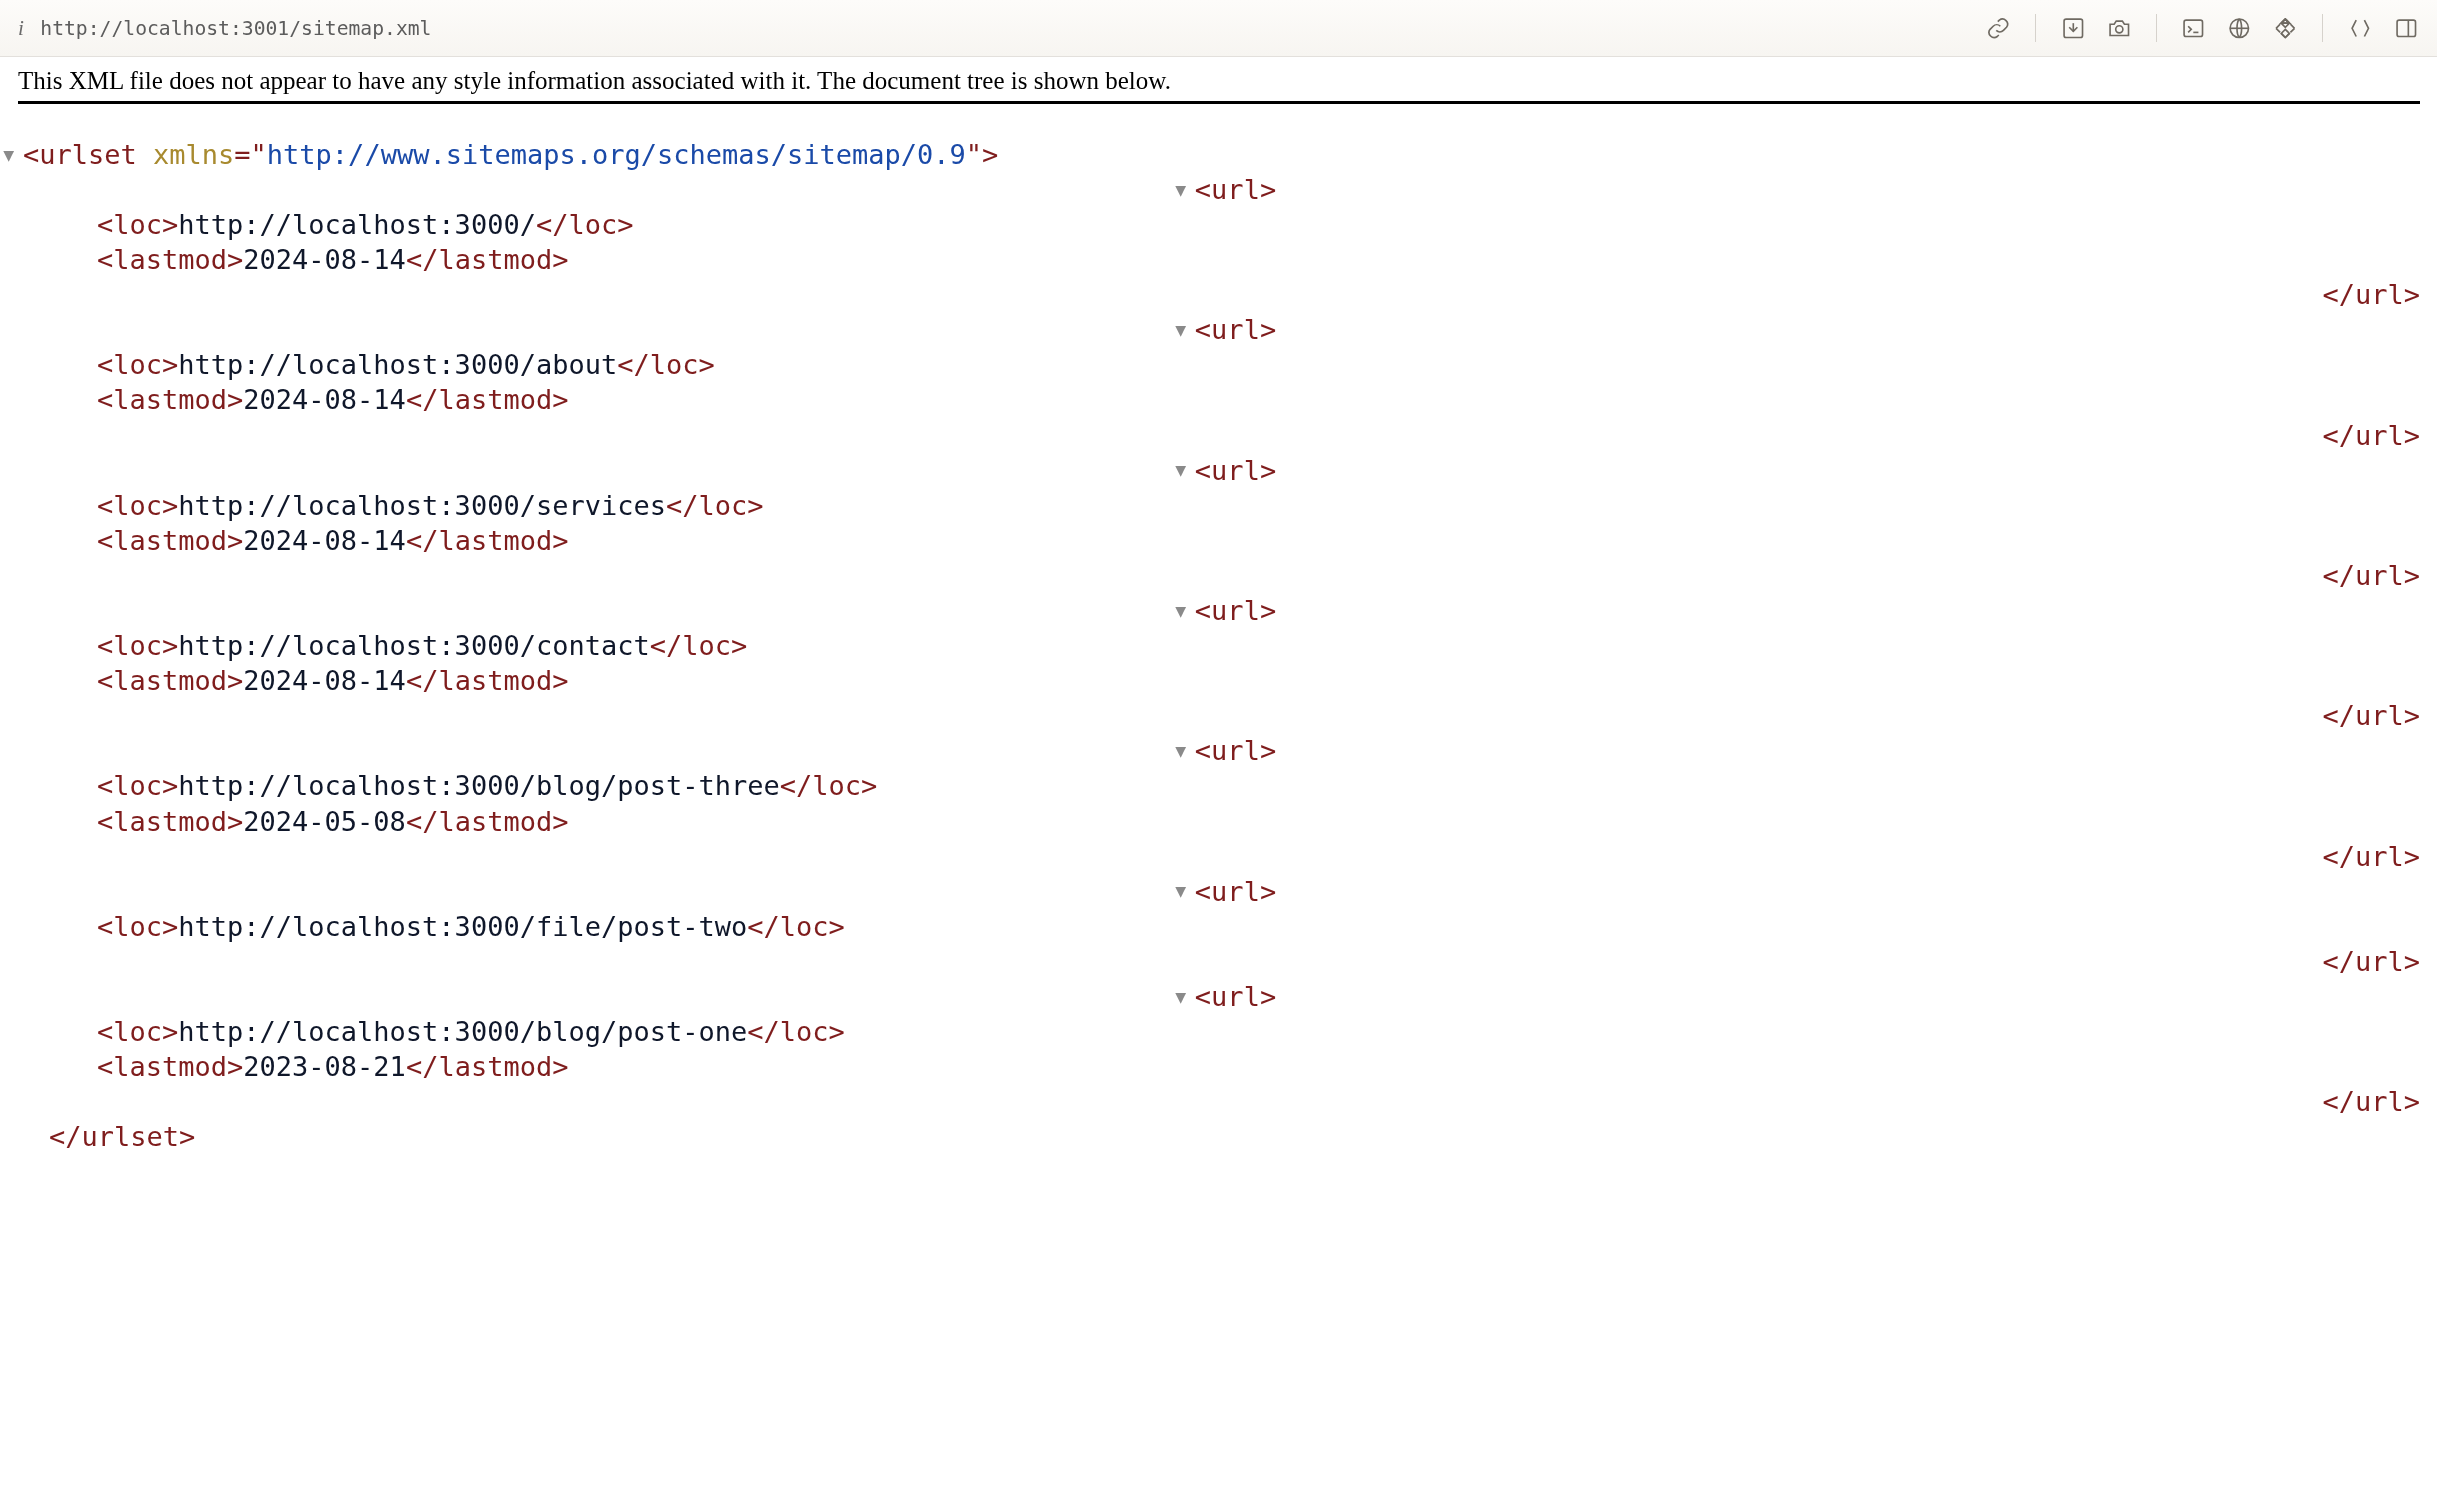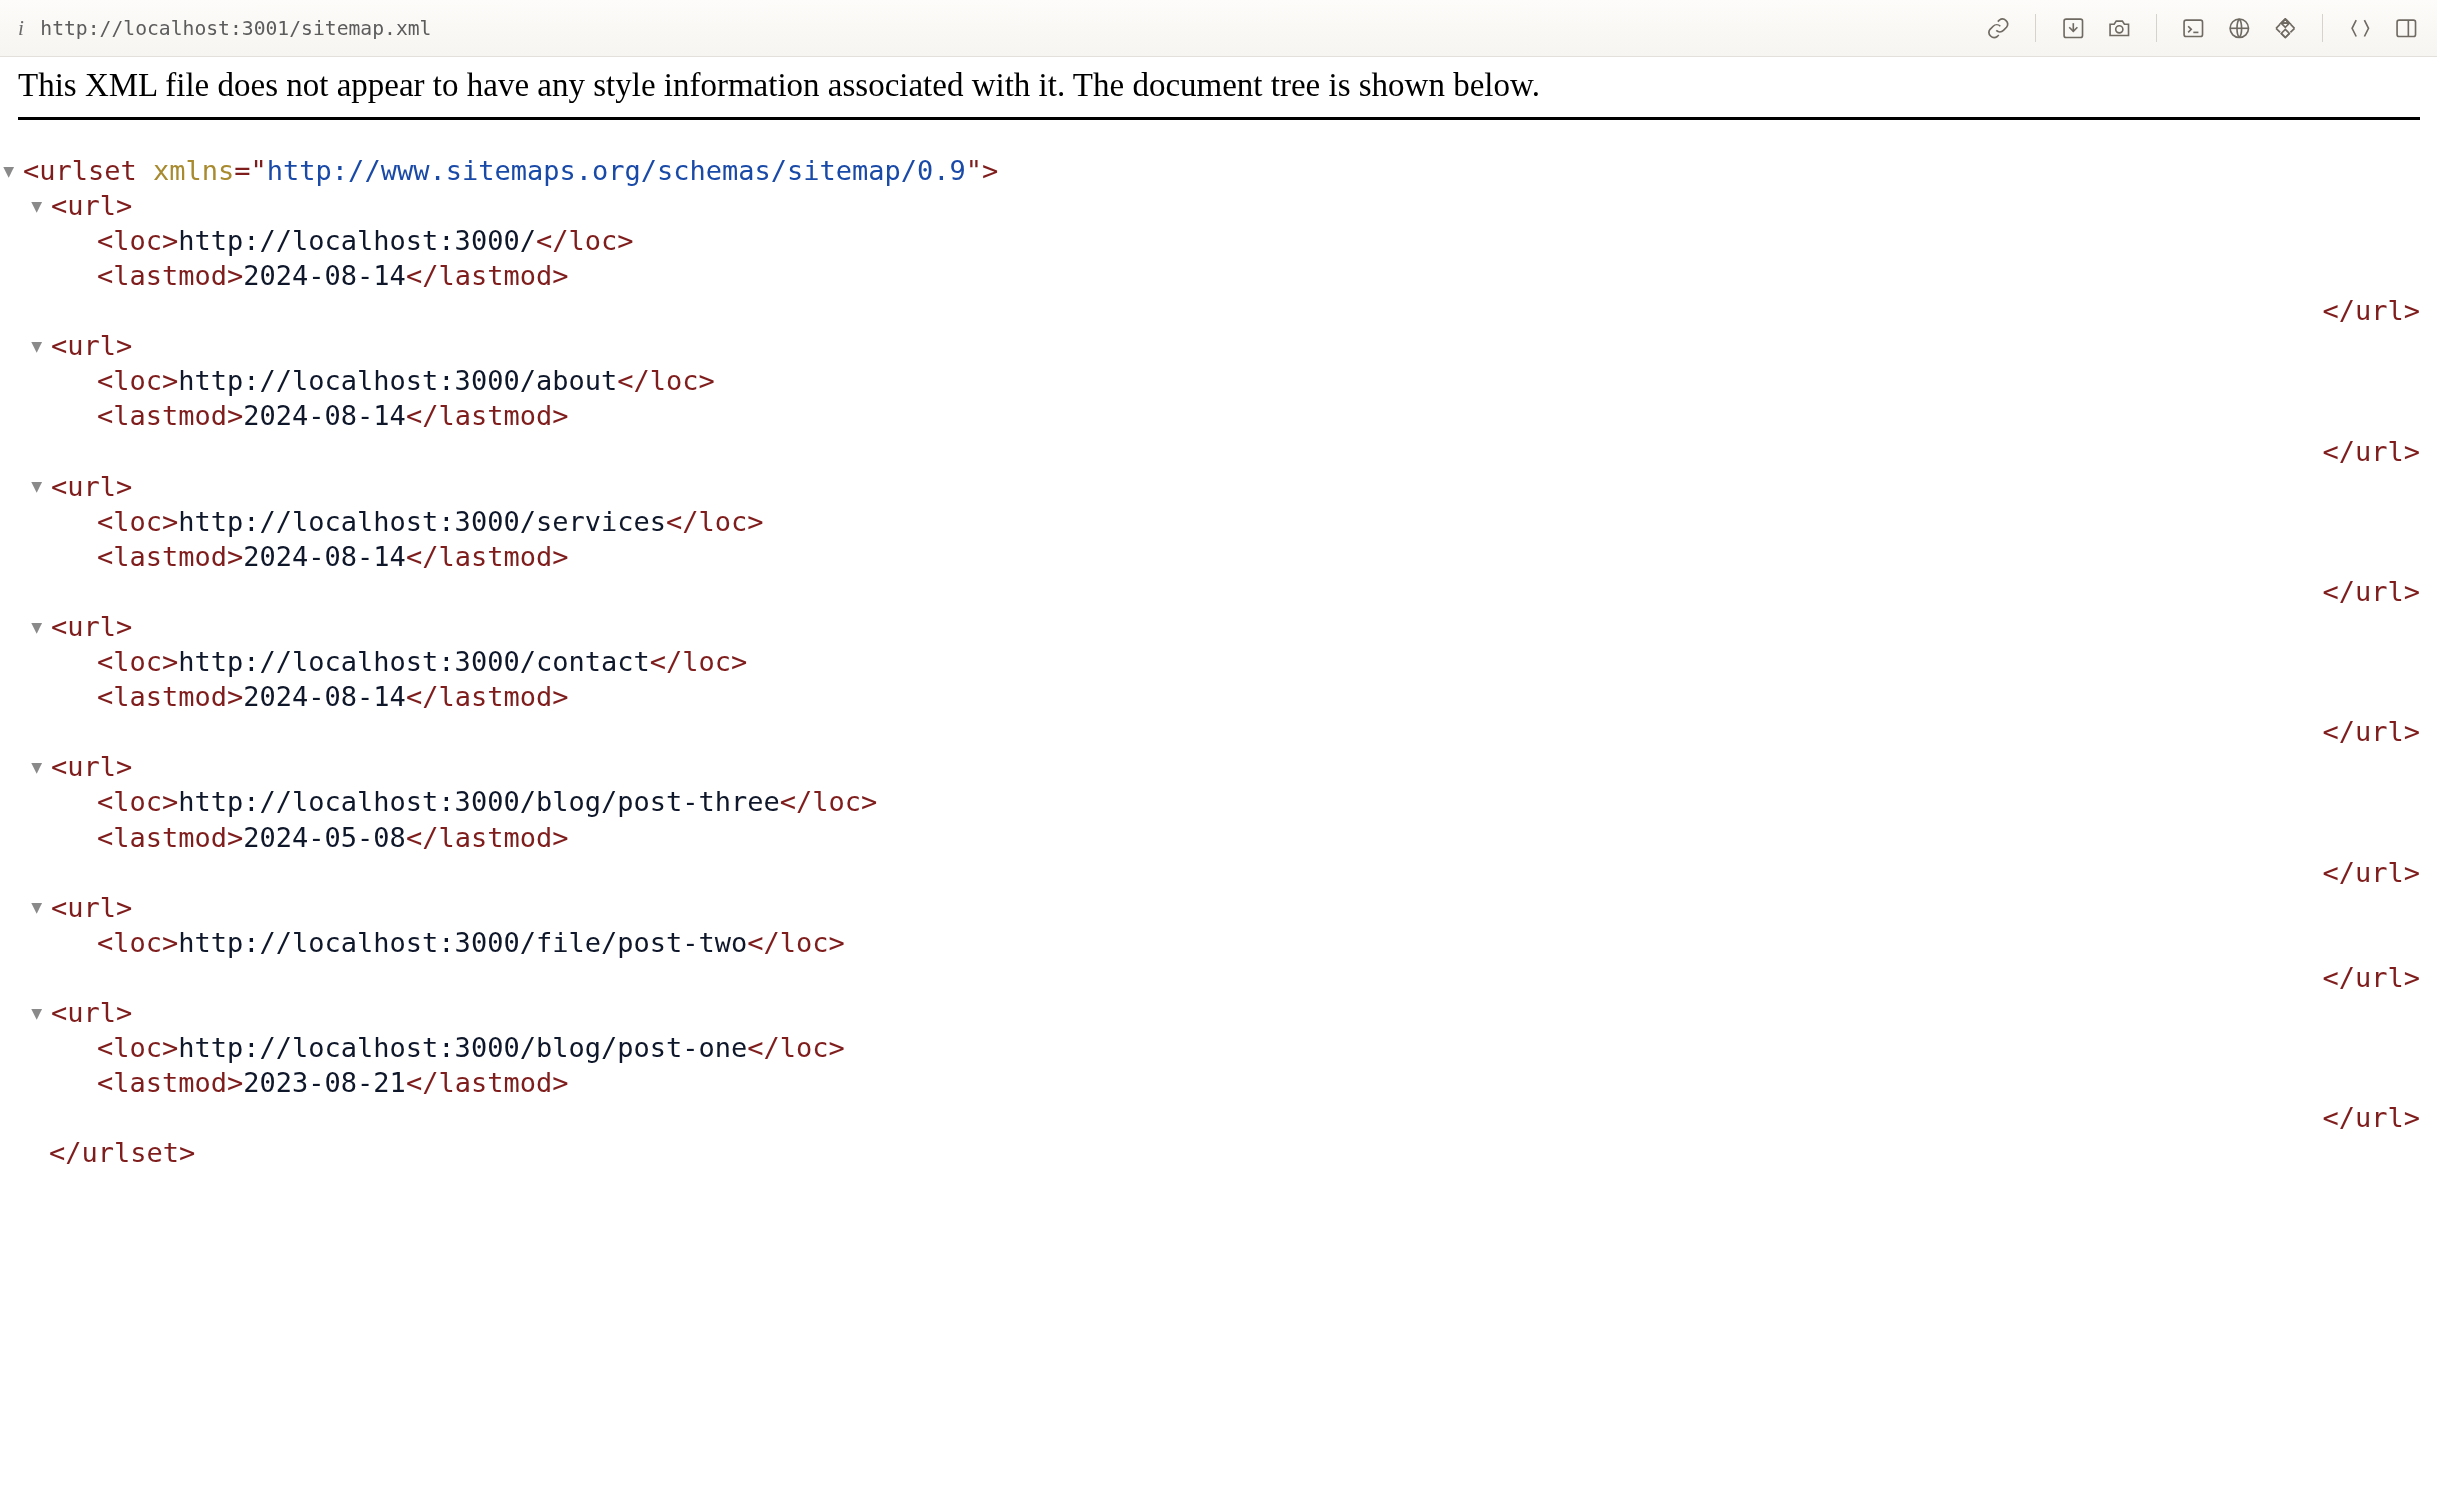--- a/index.html
+++ b/index.html
@@ -31,23 +31,23 @@
   .icon-btn {
     width: 28px; height: 28px; display: flex; align-items: center; justify-content: center;
     color: #6f6a62; cursor: pointer;
   }
   .icon-btn svg { width: 24.6px; height: 24.6px; stroke: currentColor; fill: none; stroke-width: 1.6; }
 
   
   .message-wrap { padding: 9.8px 18px 0 18px; }
   .message {
     font-family: Georgia, "Times New Roman", serif;
-    font-size: 33px;
+    font-size: 25px;
     color: #000;
-    padding-bottom: 13px;
+    padding-bottom: 6px;
     border-bottom: 3.3px solid #000;
   }
 
   
   .tree {
     padding: 33px 18px 33px 23px;
     font-family: "SFMono-Regular", ui-monospace, Menlo, Consolas, monospace;
     font-size: 27px;
     line-height: 1.30;
   }
@@ -61,21 +61,21 @@
     left: -19.7px;
     top: -3.3px;
     user-select: none;
     cursor: pointer;
   }
   .tag   { color: #7f1d1d; }  
   .attr  { color: #a88a2f; }
   .str   { color: #1a4aa8; }  
   .text  { color: #0f172a; }     
 
-  .ind1 { padding-left: 28px; }
+  .ind1 { padding-left: 28px; text-align: center; }
   .ind2 { padding-left: 74px; }
   .ind1c { padding-left: 52px; text-align: right; }
   .ind0c { padding-left: 26px; }
 </style>
 </head>
 <body>
 
 <div class="toolbar">
   <div class="url-area">
     <span class="info-icon">i</span>

